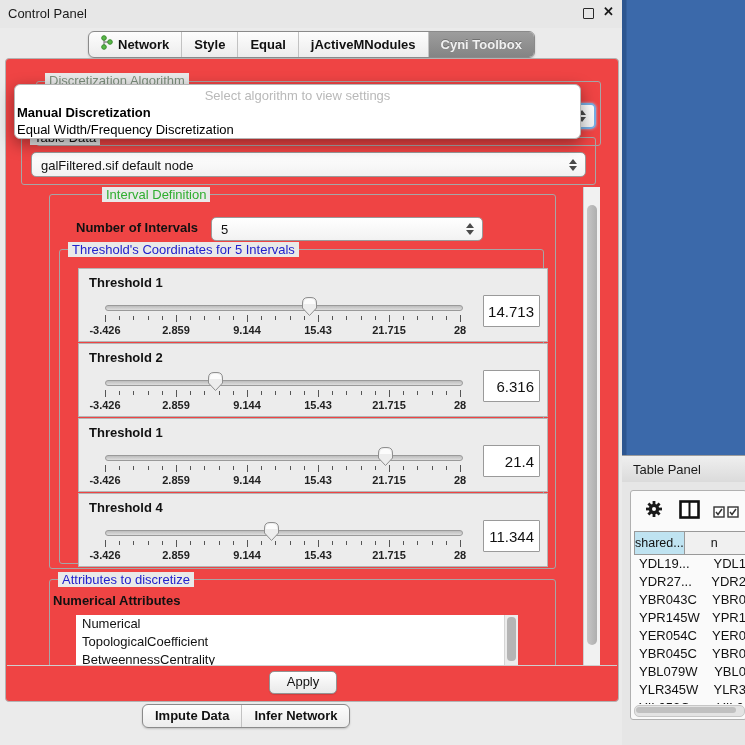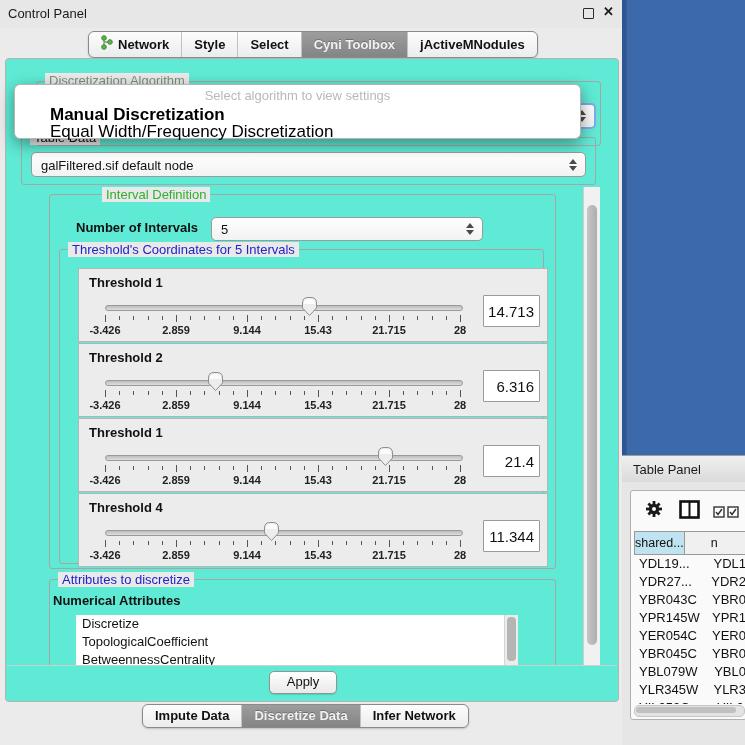--- a/index.html
+++ b/index.html
@@ -16,21 +16,21 @@
 
   .tabbar{display:flex;border:1px solid #8a8a8a;border-radius:6px;overflow:hidden;
           background:linear-gradient(#fdfdfd,#ececec);box-shadow:0 1px 2px rgba(0,0,0,0.18);}
   .tab{padding:3px 12px 4px 12px;font-size:13px;font-weight:bold;color:#111;
        border-left:1px solid #c2c2c2;display:flex;align-items:center;gap:5px;white-space:nowrap;}
   .tab:first-child{border-left:none;}
   .tab.sel{background:linear-gradient(#9d9d9d,#848484);color:#f1f1f1;text-shadow:0 -1px 0 rgba(0,0,0,0.25);}
   #top-tabs{left:88px;top:31px;}
   #bottom-tabs{left:142px;top:704px;}
 
-  #cp-content{left:5px;top:58px;width:612px;height:642px;background:#5eead4;
+  #cp-content{left:5px;top:58px;width:612px;height:642px;background:#ef4444;
               border:1px solid #b3b3b3;border-radius:4px;}
 
   .group{position:absolute;border:1px solid #a6a6a6;border-radius:3px;}
   .group-title{position:absolute;top:-8px;left:8px;background:#e9e9e9;padding:0 4px;font-size:13px;white-space:nowrap;}
   .gt-green{color:#2fae2f;margin-left:44px;}
   .gt-blue{color:#2222cc;}
   .gt-dim{color:#7d8f7d;}
 
   .combo{position:absolute;background:linear-gradient(#ffffff,#f2f2f2);border:1px solid #9a9a9a;
          border-radius:5px;font-size:13px;color:#111;}
@@ -38,21 +38,21 @@
   .stepper{position:absolute;right:8px;top:50%;transform:translateY(-50%);width:8px;}
   .stepper i{display:block;width:0;height:0;border-left:4px solid transparent;border-right:4px solid transparent;}
   .stepper .up{border-bottom:5px solid #4a4a4a;margin-bottom:2px;}
   .stepper .dn{border-top:5px solid #4a4a4a;}
   #algo-combo{border:2px solid #77aee4;box-shadow:0 0 3px #9cc6ee;}
 
   
   #dropdown-popup{left:8px;top:25px;width:565px;height:53px;background:#ffffff;z-index:50;
                   border:1px solid #b5b5b5;border-radius:6px;box-shadow:0 5px 16px rgba(0,0,0,0.40);}
   #dd-placeholder{height:17px;padding-top:3px;text-align:center;color:#b9b9b9;font-size:13px;}
-  .dd-option{height:16px;padding:0 2px 1px 2px;font-size:17px;color:#000;white-space:nowrap;margin-left:33px;}
+  .dd-option{height:16px;padding:0 2px 1px 2px;font-size:13px;color:#000;white-space:nowrap;}
   .dd-option.selected-bold{font-weight:bold;}
 
   
   #settings-viewport{left:7px;top:128px;width:570px;height:478px;overflow:hidden;}
   #v-scrollbar{left:577px;top:128px;width:16px;height:478px;background:#f1f1f1;border-left:1px solid #cfcfcf;}
   #v-thumb{left:3px;top:18px;width:10px;height:440px;border-radius:5px;
            background:linear-gradient(90deg,#c6c6c6,#aeaeae);}
   #viewport-bottom-line{left:1px;top:606px;width:610px;height:1px;background:#cfcfcf;}
 
   
@@ -122,27 +122,27 @@
             <circle cx="3" cy="3" r="2.3" fill="#57b847" stroke="#3c8a30"></circle>
             <circle cx="9" cy="7" r="2.3" fill="#57b847" stroke="#3c8a30"></circle>
             <circle cx="3" cy="12" r="2.3" fill="#57b847" stroke="#3c8a30"></circle>
           </svg></span>
         <span>Network</span>
       </div>
       <div class="tab">
         <span>Style</span>
       </div>
       <div class="tab">
-        <span>Select</span>
+        <span>Equal</span>
+      </div>
+      <div class="tab">
+        <span>jActiveMNodules</span>
       </div>
       <div class="tab sel">
         <span>Cyni Toolbox</span>
-      </div>
-      <div class="tab">
-        <span>jActiveMNodules</span>
       </div>
     </div>
 
   <div id="cp-content" class="abs">
 
     <div class="group" style="left:30px;top:22px;width:563px;height:63px;">
       <span class="group-title gt-dim" style="top:-9px;">Discretization Algorithm</span>
     </div>
     <div id="algo-combo" class="combo" style="left:38px;top:44px;width:548px;height:22px;z-index:5;">
       <span class="stepper">
@@ -361,44 +361,41 @@
             <input class="valbox" value="11.344" style="">
           </div>
         </div>
 
       <div class="group" style="left:36px;top:392px;width:505px;height:118px;">
         <span class="group-title gt-blue">Attributes to discretize</span>
       </div>
       <span id="num-attr-label" class="abs" style="left:40px;top:406px;">Numerical Attributes</span>
       <div id="attr-list" class="abs" style="left:63px;top:428px;width:442px;height:50px;">
         <div id="attr-items">
-            <div class="attr-item">Discretize</div>
+            <div class="attr-item">Numerical</div>
             <div class="attr-item">TopologicalCoefficient</div>
             <div class="attr-item">BetweennessCentrality</div>
           </div>
         <div id="attr-scroll">
             <div id="attr-thumb"></div>
           </div>
       </div>
     </div>
 
     <div id="v-scrollbar" class="abs">
         <div id="v-thumb" class="abs"></div>
       </div>
     <div id="viewport-bottom-line" class="abs"></div>
 
     <div id="apply-btn" class="abs">Apply</div>
   </div>
 
   <div id="bottom-tabs" class="abs tabbar">
       <div class="tab">
         <span>Impute Data</span>
-      </div>
-      <div class="tab sel">
-        <span>Discretize Data</span>
       </div>
       <div class="tab">
         <span>Infer Network</span>
       </div>
     </div>
 </div>
 
 <div id="net-frame" class="abs">
   
 </div>

